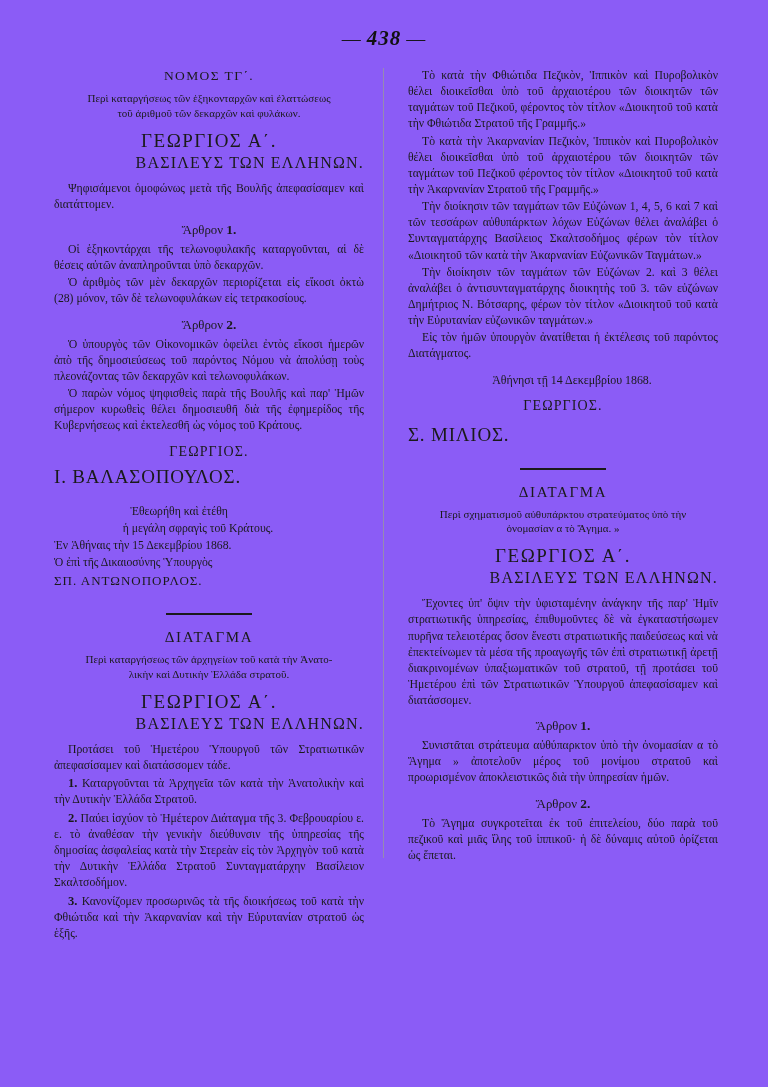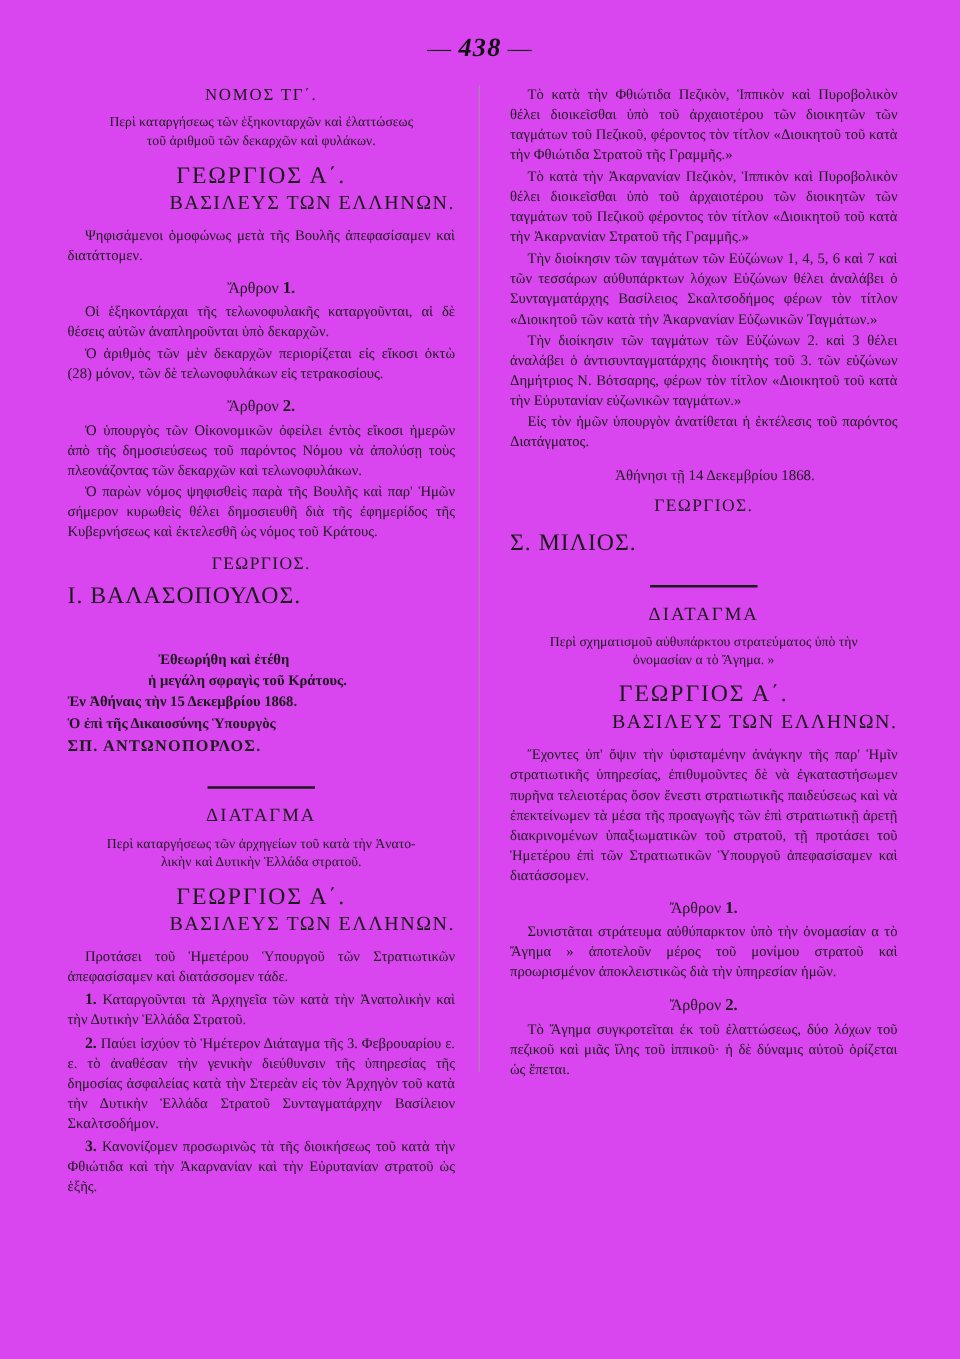--- a/index.html
+++ b/index.html
@@ -8,21 +8,21 @@
     background: #ffffff;
   }
   body {
     font-family: "Liberation Serif", "DejaVu Serif", serif;
     color: #1a1a1a;
   }
   .page {
     position: relative;
     width: 768px;
     height: 1087px;
-    background: #d946ef;
+    background: #8b5cf6;
     overflow: hidden;
     box-sizing: border-box;
   }
 
   
   .folio {
     position: absolute;
     top: 26px;
     left: 0;
     width: 768px;
@@ -118,24 +118,23 @@
   }
   .sig-right {
     text-align: left;
     font-size: 19px;
     letter-spacing: .8px;
     margin: 6px 18px 2px 0;
   }
   .sig-right.tight { margin-top: 10px; }
 
   .seal-block {
-    margin: 32px 0 0 0;
+    margin: 16px 0 0 0;
     font-size: 11.7px;
     line-height: 1.45;
-    font-weight: bold;
   }
   .seal-block div { text-align: left; }
   .seal-block .l1 { text-align: center; padding-right: 60px; }
   .seal-block .l2 { text-align: center; padding-right: 22px; }
   .seal-block .l5 { letter-spacing: 1px; font-size: 13px; }
 
   .sep-rule {
     width: 86px;
     height: 2px;
     background: #1a1a1a;
@@ -251,17 +250,17 @@
         <div class="h-article">
           <span>Ἄρθρον</span>
           <b>1.</b>
         </div>
         <p class="body">Συνιστᾶται στράτευμα αὐθύπαρκτον ὑπὸ τὴν ὀνομασίαν α τὸ Ἄγημα » ἀποτελοῦν μέρος τοῦ μονίμου στρατοῦ καὶ προωρισμένον ἀποκλειστικῶς διὰ τὴν ὑπηρεσίαν ἡμῶν.</p>
 
         <div class="h-article">
           <span>Ἄρθρον</span>
           <b>2.</b>
         </div>
-        <p class="body">Τὸ Ἄγημα συγκροτεῖται ἐκ τοῦ ἐλαττώσεως, δύο λόχων τοῦ πεζικοῦ καὶ μιᾶς ἴλης τοῦ ἱππικοῦ· ἡ δὲ δύναμις αὐτοῦ ὁρίζεται ὡς ἕπεται.</p>
+        <p class="body">Τὸ Ἄγημα συγκροτεῖται ἐκ τοῦ ἐπιτελείου, δύο παρὰ τοῦ πεζικοῦ καὶ μιᾶς ἴλης τοῦ ἱππικοῦ· ἡ δὲ δύναμις αὐτοῦ ὁρίζεται ὡς ἕπεται.</p>
       </div>
     </div>
   </div>
 </div>
 
 </body></html>

